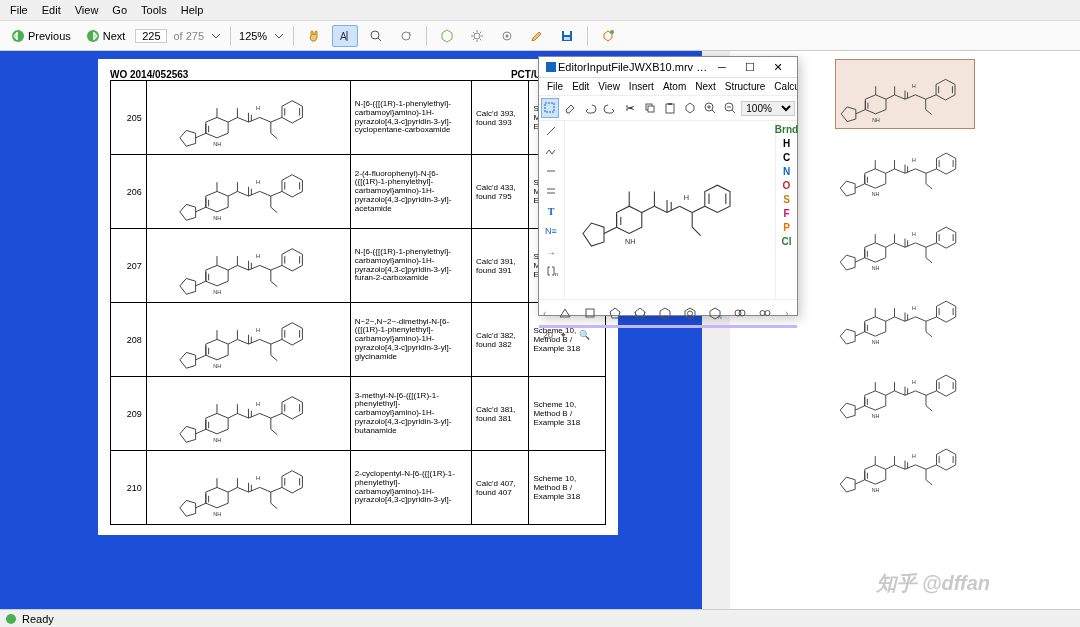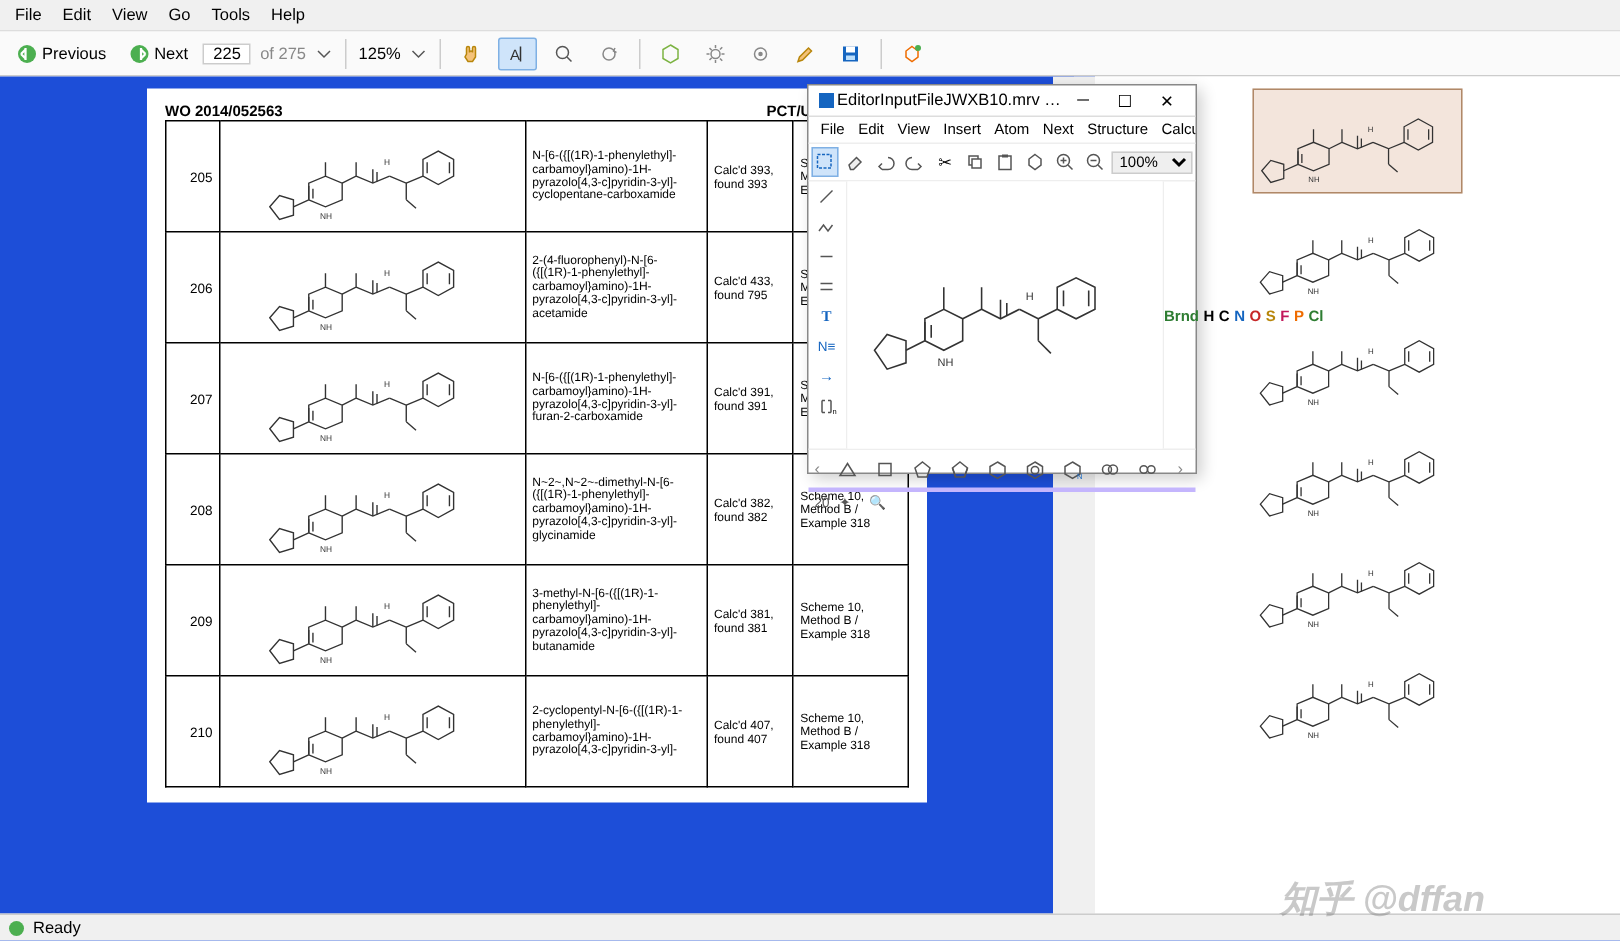--- a/index.html
+++ b/index.html
@@ -33,29 +33,29 @@
   .marvin-menu { display: flex; gap: 1px; padding: 2px 4px; font-size: 10px; border-bottom: 1px solid #eee; flex-wrap: nowrap; overflow: hidden; }
   .marvin-menu span { padding: 1px 4px; cursor: pointer; }
   .marvin-tb { display: flex; gap: 2px; padding: 2px; border-bottom: 1px solid #eee; align-items: center; }
   .mbtn { width: 20px; height: 20px; border: 1px solid transparent; display: inline-flex; align-items: center; justify-content: center; font-size: 11px; cursor: pointer; }
   .mbtn.sel { background: #cfe4fa; border: 1px solid #7fb0e4; }
   .mbtn svg { width: 14px; height: 14px; }
   .marvin-body { display: flex; height: 178px; }
   .marvin-left { width: 26px; border-right: 1px solid #eee; display: flex; flex-direction: column; }
   .marvin-left .mbtn { width: 24px; height: 20px; font-size: 10px; }
   .marvin-canvas { flex: 1; position: relative; background: #fff; }
-  .marvin-right { width: 22px; border-left: 1px solid #eee; display: flex; align-items: center; gap: 3px; padding-top: 3px; font-size: 10px; font-weight: bold; }
+  .marvin-right { width: 22px; border-left: 1px solid #eee; display: flex; flex-direction: column; align-items: center; gap: 3px; padding-top: 3px; font-size: 10px; font-weight: bold; }
   .marvin-bottom { display: flex; gap: 3px; padding: 2px 4px; border-top: 1px solid #eee; align-items: center; height: 26px; }
   .marvin-bottom .mbtn { width: 22px; height: 18px; }
   .marvin-status { border-top: 3px solid #c4b5fd; padding: 2px 4px; font-size: 9px; color: #555; }
   .statusbar { position: absolute; bottom: 0; left: 0; right: 0; height: 18px; background: #f0f0f0; border-top: 1px solid #ccc; display: flex; align-items: center; padding: 0 6px; gap: 6px; font-size: 11px; }
   .statusdot { width: 10px; height: 10px; border-radius: 50%; background: #4caf50; }
   .scrollbar { position: absolute; right: 0; top: 0; bottom: 0; width: 14px; background: #f0f0f0; }
   .scrollthumb { position: absolute; right: 2px; width: 10px; background: #c0c0c0; border-radius: 2px; }
-  .watermark { position: absolute; right: 90px; bottom: 12px; font-size: 24px; color: rgba(120,120,120,.4); font-style: italic; font-weight: bold; z-index: 200; }
+  .watermark { position: absolute; right: 90px; bottom: 30px; font-size: 20px; color: rgba(120,120,120,.4); font-style: italic; font-weight: bold; z-index: 200; }
   .molecule-svg { stroke: #333; stroke-width: 1; fill: none; }
   .zoom-sel { font-size: 10px; border: 1px solid #ccc; width: 60px; }
 </style>
 </head>
 <body>
 
 <div class="menubar">
   <span>File</span>
   <span>Edit</span>
   <span>View</span>

